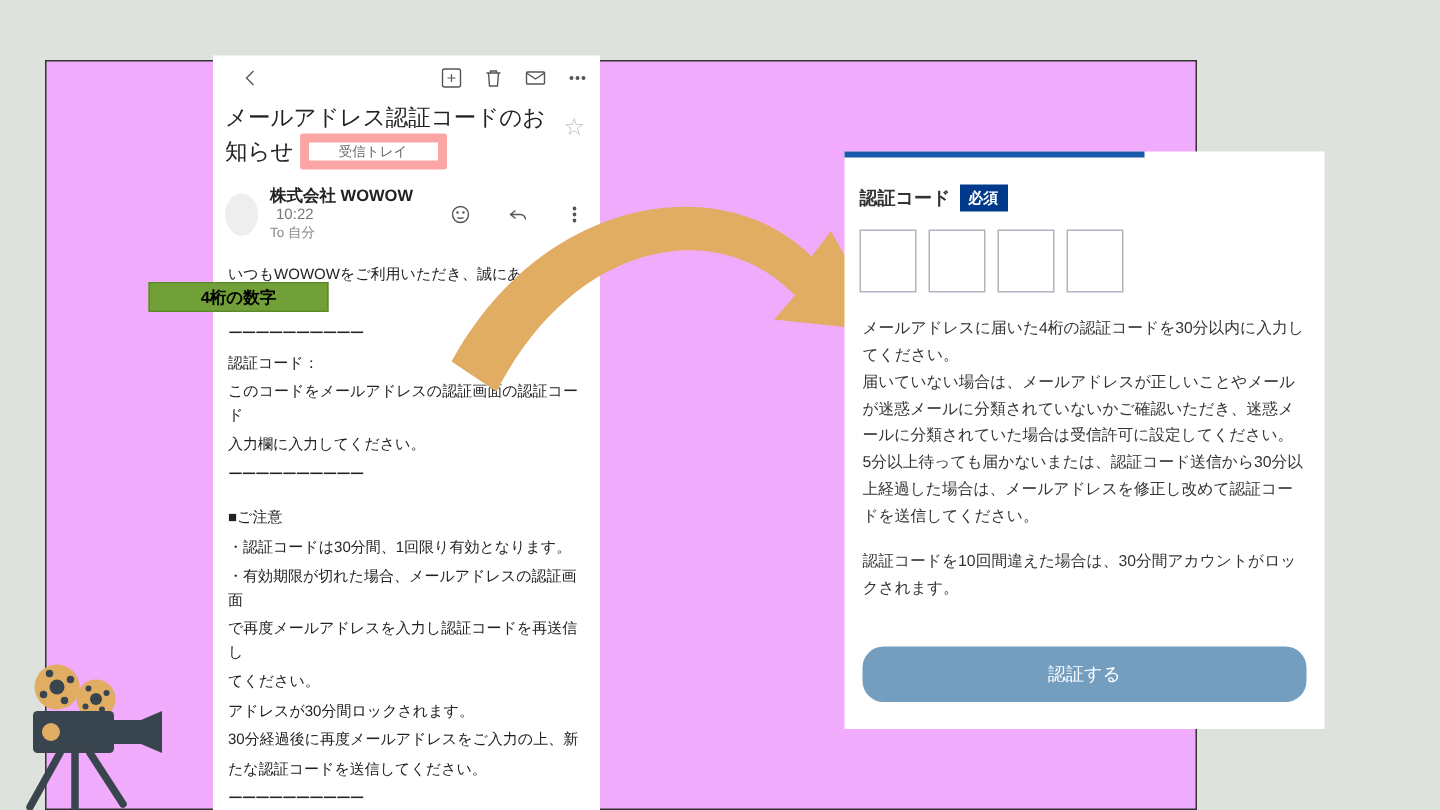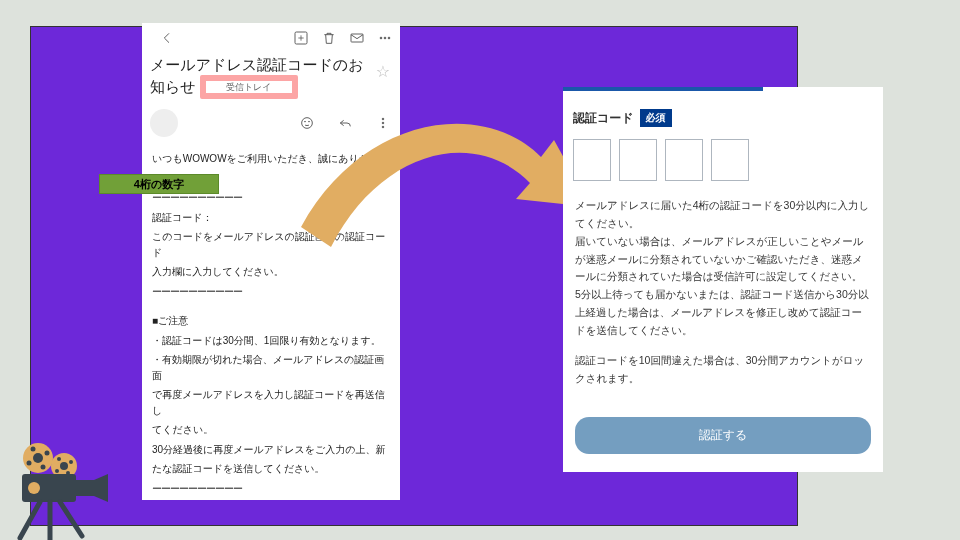--- a/index.html
+++ b/index.html
@@ -6,23 +6,23 @@
   body {
     font-family: "Hiragino Sans", "Yu Gothic", Meiryo, sans-serif;
     background: #dde2dc;
     width: 960px;
     height: 540px;
     overflow: hidden;
     position: relative;
   }
   .stage {
     position: absolute;
-    left: 30px; top: 26px;
+    left: 30px; top: 40px;
     width: 768px; height: 500px;
-    background: #6d28d9;
+    background: #f0abfc;
     border: 1.5px solid #333;
   }
   
   .email {
     position: absolute;
     left: 111px; top: -4px;
     width: 258px;
     background: #fff;
     font-size: 10px;
     color: #222;
@@ -159,20 +159,27 @@
 
     <div class="eml-subject">
       <span>メールアドレス認証コードのお</span><br>
       <span>知らせ</span>
       <span class="subj-tag">受信トレイ</span>
       <span class="star">☆</span>
     </div>
 
     <div class="sender">
       <div class="avatar"></div>
+      <div>
+        <div>
+          <span class="sender-name">株式会社 WOWOW</span>
+          <span class="sender-time">10:22</span>
+        </div>
+        <div class="sender-to">To 自分</div>
+      </div>
       <div class="sender-right">
         <span class="ico">
             <svg viewBox="0 0 24 24">
               <circle cx="12" cy="12" r="8"></circle>
               <circle cx="9" cy="10" r="0.6" fill="#555"></circle>
               <circle cx="15" cy="10" r="0.6" fill="#555"></circle>
               <path d="M9 15c1 1 5 1 6 0"></path>
             </svg>
           </span>
         <span class="ico">
@@ -197,20 +204,21 @@
       <p>認証コード：</p>
       <p>このコードをメールアドレスの認証画面の認証コード</p>
       <p>入力欄に入力してください。</p>
       <p class="rule">ーーーーーーーーーー</p>
       <p style="height:6px"></p>
       <p>■ご注意</p>
       <p>・認証コードは30分間、1回限り有効となります。</p>
       <p>・有効期限が切れた場合、メールアドレスの認証画面</p>
       <p>で再度メールアドレスを入力し認証コードを再送信し</p>
       <p>てください。</p>
+      <p>アドレスが30分間ロックされます。</p>
       <p>30分経過後に再度メールアドレスをご入力の上、新</p>
       <p>たな認証コードを送信してください。</p>
       <p class="rule">ーーーーーーーーーー</p>
 
     </div>
   </div>
 
   <div class="green-chip">4桁の数字</div>
 
   <svg class="arrow" viewBox="0 0 330 180">

